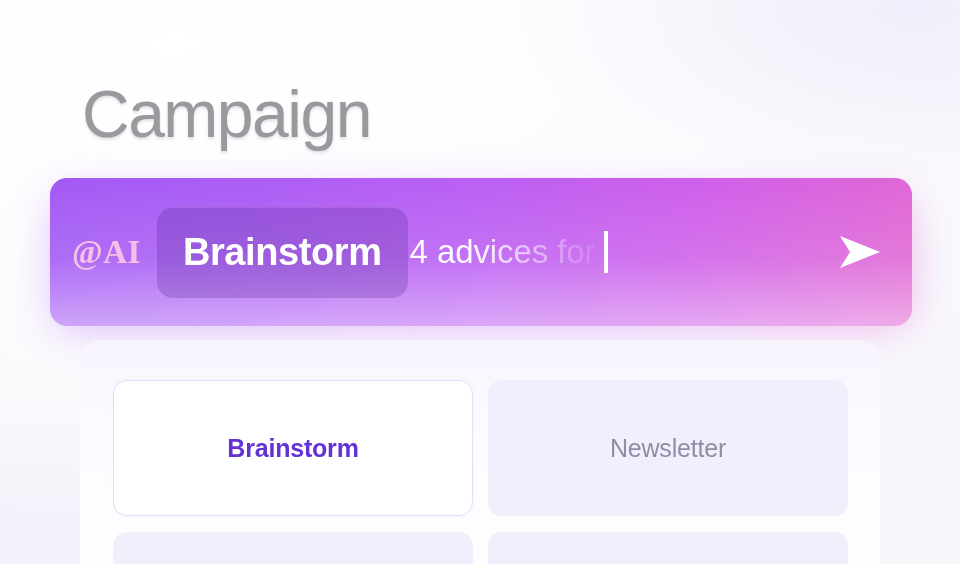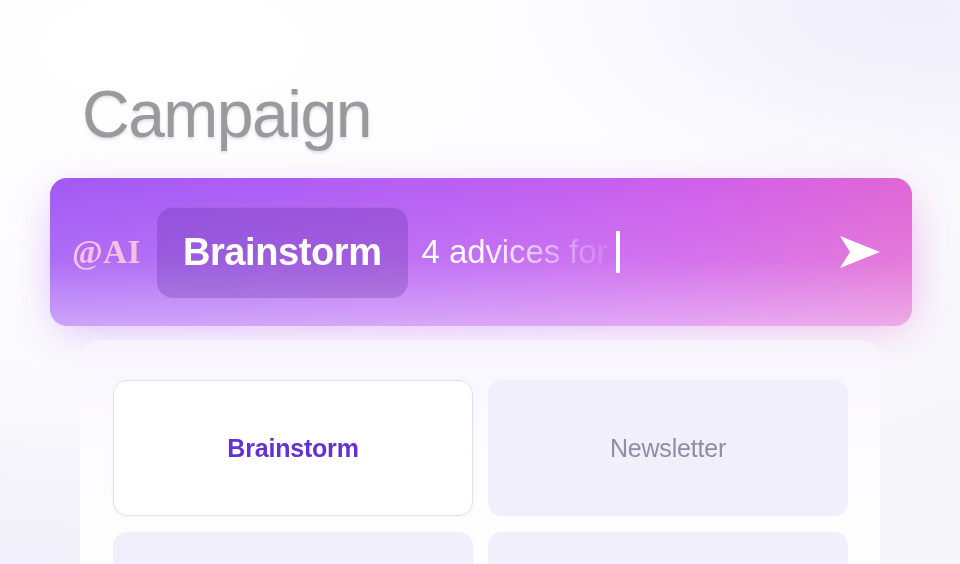--- a/index.html
+++ b/index.html
@@ -104,21 +104,21 @@
     font-weight: bold;
     color: #ffffff;
     letter-spacing: -0.4px;
     white-space: nowrap;
   }
 
   .prompt-text-wrap {
     flex: 1 1 auto;
     display: flex;
     align-items: center;
-    margin-left: 14px;
+    margin-left: 2px;
     min-width: 0;
     position: relative;
   }
 
   .prompt-text {
     font-size: 33px;
     font-weight: normal;
     color: #ffffff;
     white-space: nowrap;
     letter-spacing: -0.1px;

